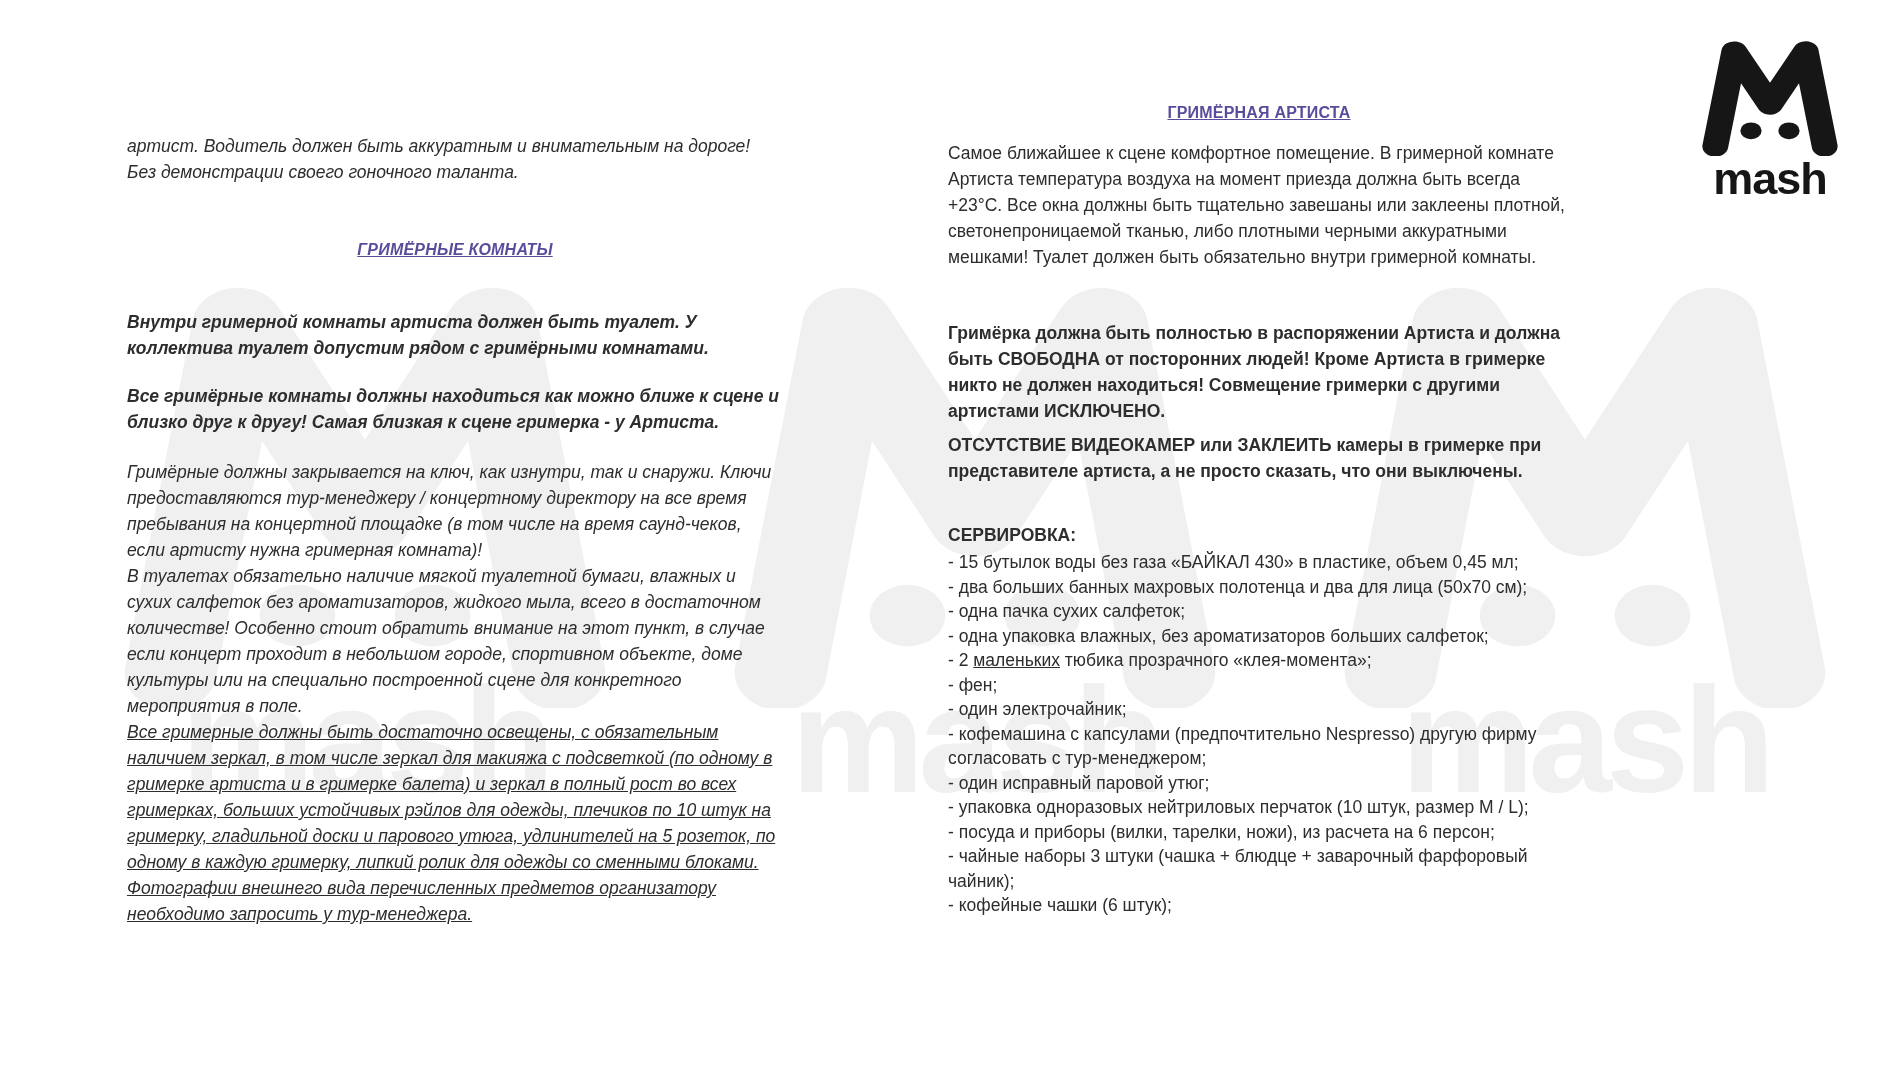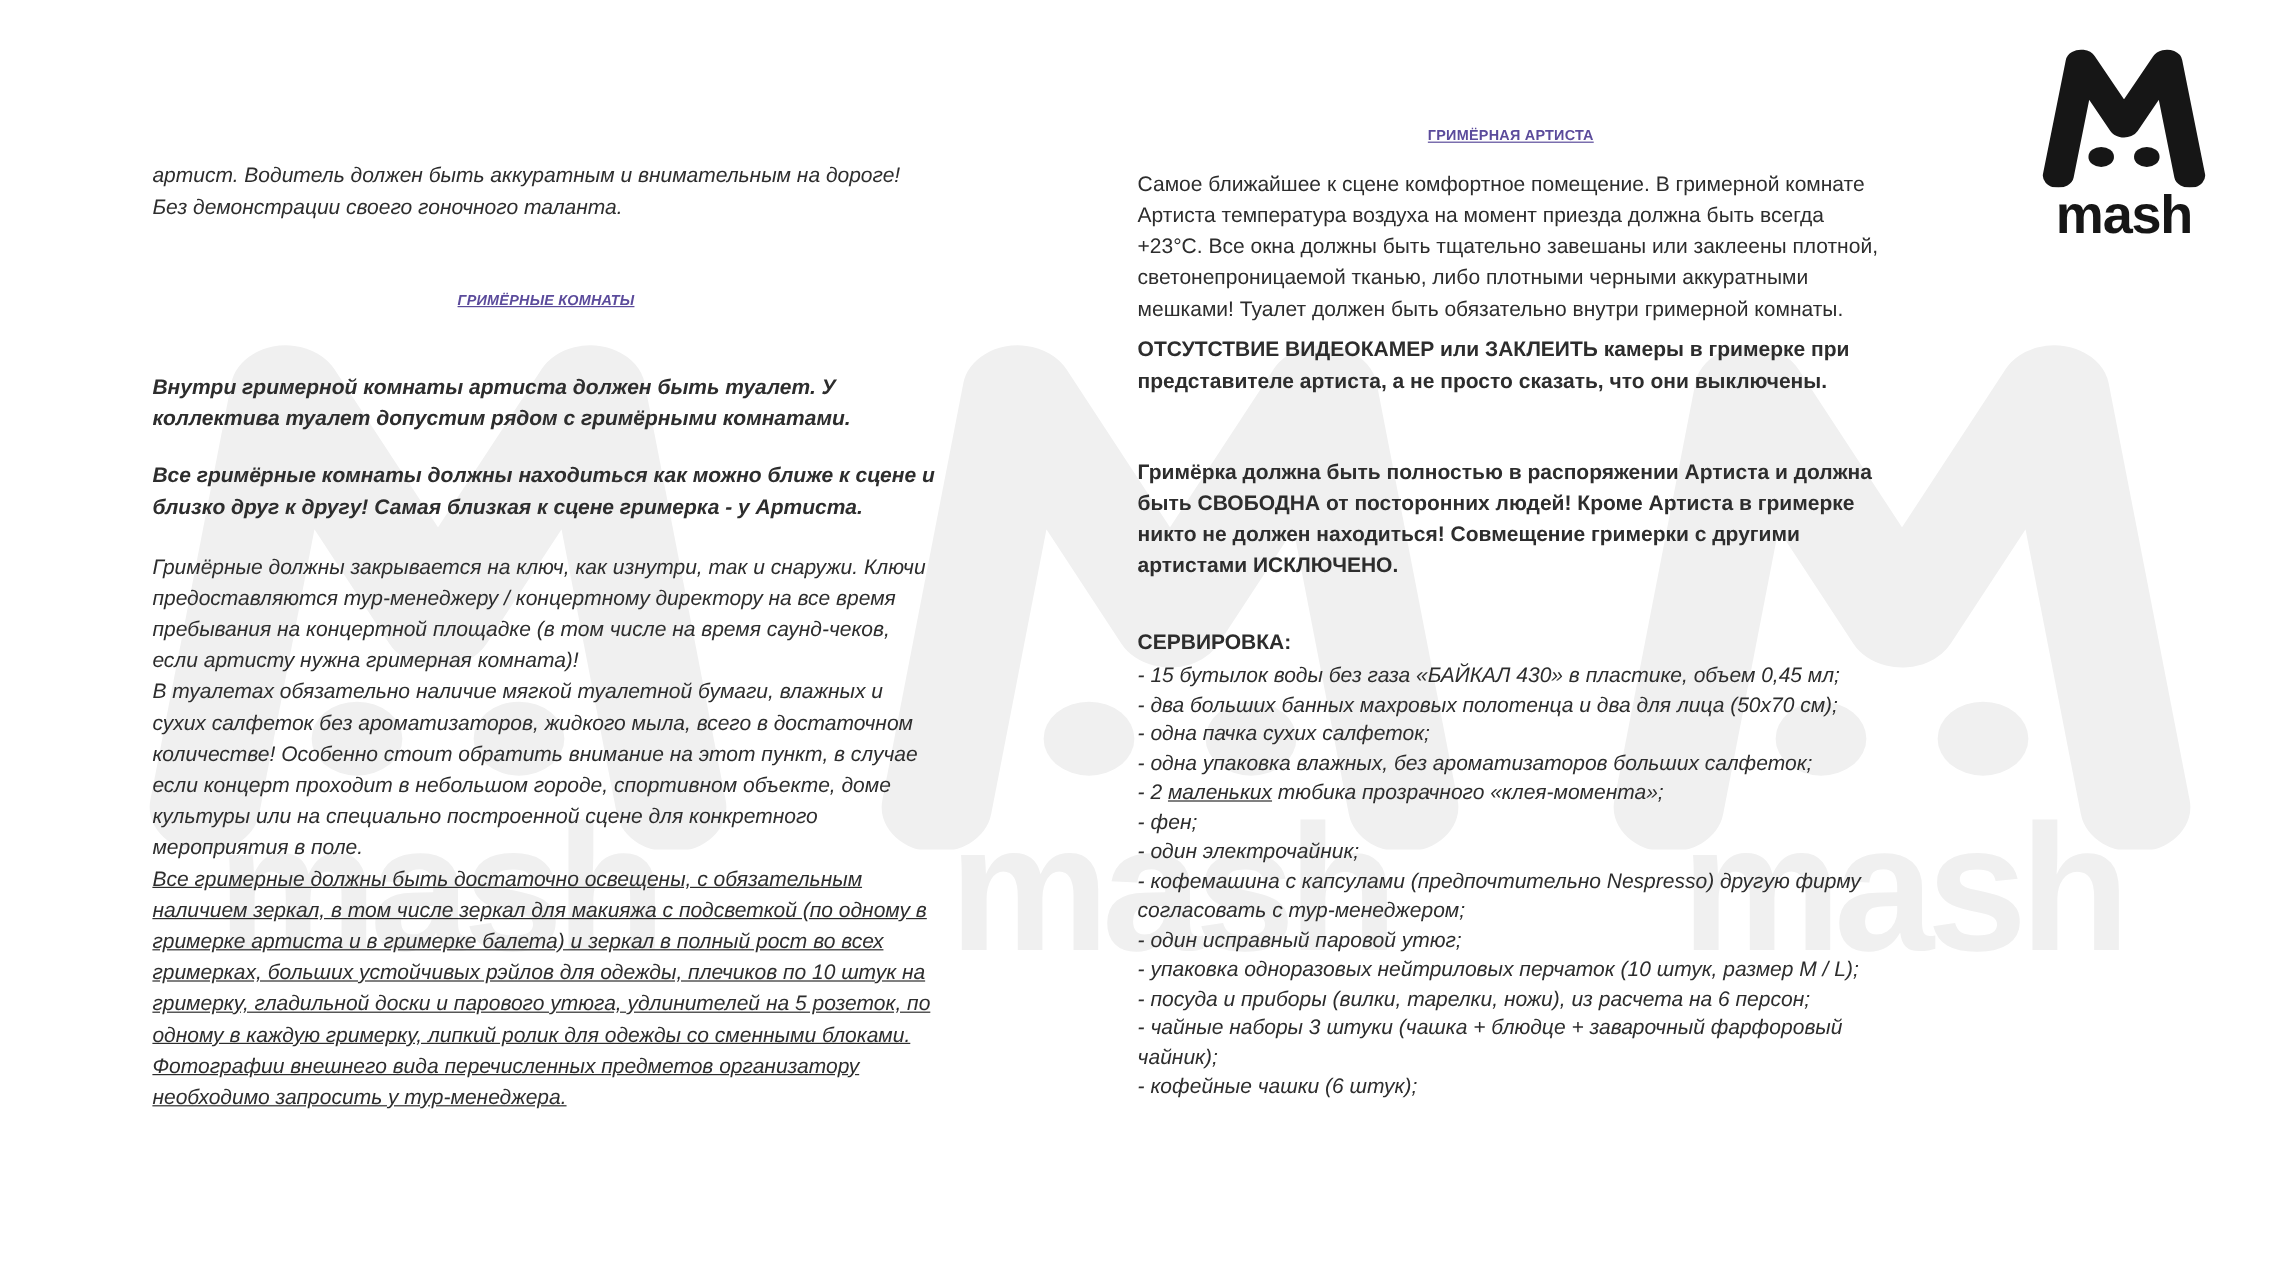--- a/index.html
+++ b/index.html
@@ -30,31 +30,31 @@
   
   .col{position:absolute;z-index:1;font-size:17.5px;line-height:26px;}
   .col-left{left:127px;top:133px;width:656px;font-style:italic;}
   .col-right{left:948px;top:100px;width:622px;}
   p{margin:0;}
   .b{font-weight:700;}
   .just{text-align:justify;}
   .ul{text-decoration:underline;}
   .doc-heading{
     font-weight:700;color:var(--heading-color);text-decoration:underline;
-    text-align:center;font-size:12px;letter-spacing:.2px;
+    text-align:center;font-size:16px;letter-spacing:.2px;
   }
   .mt-sm{margin-top:8px;}
   .mt-md{margin-top:22px;}
   .mt-lg{margin-top:46px;}
   .col-left .heading-gap{margin-top:52px;}
   .p-keys{margin-top:24px;}
   .p-underlined{margin-top:0px;}
   .serv-title{margin-top:38px;font-weight:700;}
   .serv-list{margin-top:2px;}
-  .list-line{line-height:24.5px;font-style:italic;}
+  .list-line{line-height:24.5px;}
   .rc-intro{margin-top:14px;}
   .rc-free{margin-top:50px;}
 </style>
 </head>
 <body>
 
 <svg width="0" height="0" style="position:absolute" aria-hidden="true">
   <defs>
     <g id="mashM">
       <path d="M14 92 L26.5 13 L50 57 L73.5 13 L86 92" fill="none" stroke="currentColor" stroke-width="17" stroke-linecap="round" stroke-linejoin="round"></path>
@@ -100,22 +100,22 @@
     <p class="b mt-lg">Внутри гримерной комнаты артиста должен быть туалет. У коллектива туалет допустим рядом с гримёрными комнатами.</p>
     <p class="b mt-md">Все гримёрные комнаты должны находиться как можно ближе к сцене и близко друг к другу! Самая близкая к сцене гримерка - у Артиста.</p>
     <p class="p-keys">Гримёрные должны закрывается на ключ, как изнутри, так и снаружи. Ключи предоставляются тур-менеджеру / концертному директору на все время пребывания на концертной площадке (в том числе на время саунд-чеков, если артисту нужна гримерная комната)!</p>
     <p>В туалетах обязательно наличие мягкой туалетной бумаги, влажных и сухих салфеток без ароматизаторов, жидкого мыла, всего в достаточном количестве! Особенно стоит обратить внимание на этот пункт, в случае если концерт проходит в небольшом городе, спортивном объекте, доме культуры или на специально построенной сцене для конкретного мероприятия в поле.</p>
     <p class="ul p-underlined">Все гримерные должны быть достаточно освещены, с обязательным наличием зеркал, в том числе зеркал для макияжа с подсветкой (по одному в гримерке артиста и в гримерке балета) и зеркал в полный рост во всех гримерках, больших устойчивых рэйлов для одежды, плечиков по 10 штук на гримерку, гладильной доски и парового утюга, удлинителей на 5 розеток, по одному в каждую гримерку, липкий ролик для одежды со сменными блоками. Фотографии внешнего вида перечисленных предметов организатору необходимо запросить у тур-менеджера.</p>
   </div>
 
   <div class="col col-right">
     <p class="doc-heading">ГРИМЁРНАЯ АРТИСТА</p>
     <p class="rc-intro">Самое ближайшее к сцене комфортное помещение. В гримерной комнате Артиста температура воздуха на момент приезда должна быть всегда +23°С. Все окна должны быть тщательно завешаны или заклеены плотной, светонепроницаемой тканью, либо плотными черными аккуратными мешками! Туалет должен быть обязательно внутри гримерной комнаты.</p>
+    <p class="b rc-free">Гримёрка должна быть полностью в распоряжении Артиста и должна быть СВОБОДНА от посторонних людей! Кроме Артиста в гримерке никто не должен находиться! Совмещение гримерки с другими артистами ИСКЛЮЧЕНО.</p>
     <p class="b mt-sm">ОТСУТСТВИЕ ВИДЕОКАМЕР или ЗАКЛЕИТЬ камеры в гримерке при представителе артиста, а не просто сказать, что они выключены.</p>
-    <p class="b rc-free">Гримёрка должна быть полностью в распоряжении Артиста и должна быть СВОБОДНА от посторонних людей! Кроме Артиста в гримерке никто не должен находиться! Совмещение гримерки с другими артистами ИСКЛЮЧЕНО.</p>
     <p class="serv-title">СЕРВИРОВКА:</p>
     <div class="serv-list">
         <div class="list-line">- 15 бутылок воды без газа «БАЙКАЛ 430» в пластике, объем 0,45 мл;</div>
         <div class="list-line">- два больших банных махровых полотенца и два для лица (50х70 см);</div>
         <div class="list-line">- одна пачка сухих салфеток;</div>
         <div class="list-line">- одна упаковка влажных, без ароматизаторов больших салфеток;</div>
         <div class="list-line"><span>- 2 </span><span class="ul">маленьких</span><span> тюбика прозрачного «клея-момента»;</span></div>
         <div class="list-line">- фен;</div>
         <div class="list-line">- один электрочайник;</div>
         <div class="list-line">- кофемашина с капсулами (предпочтительно Nespresso) другую фирму согласовать с тур-менеджером;</div>

